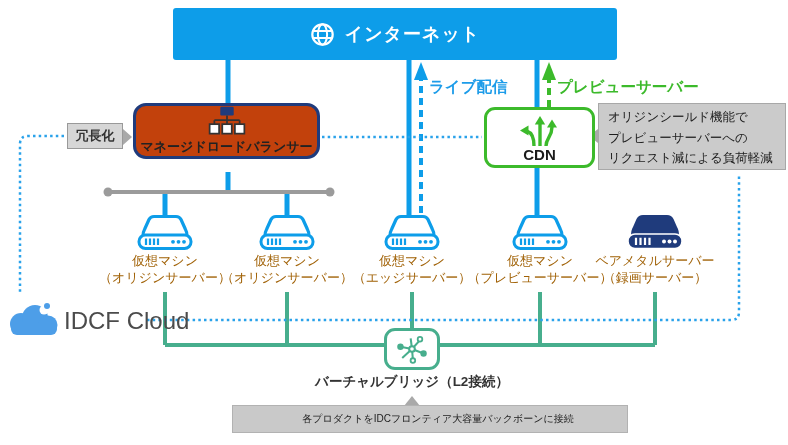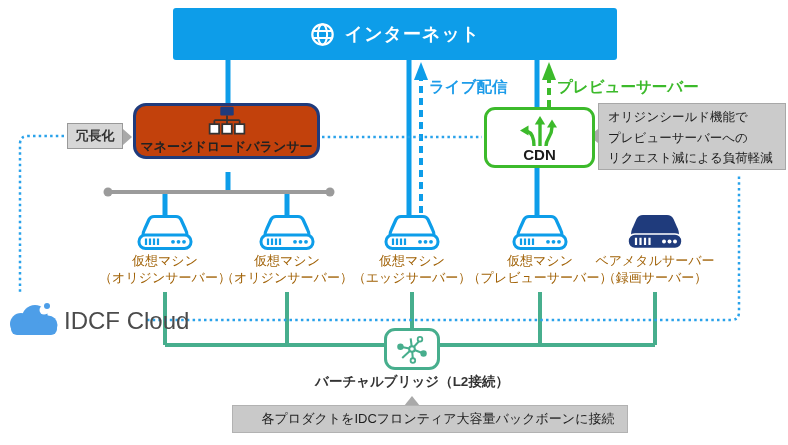--- a/index.html
+++ b/index.html
@@ -52,21 +52,21 @@
   .bridge-box{
     left:384px;top:328px;width:56px;height:42px;background:#fff;border:3px solid #47ae8d;
     border-radius:11px;box-sizing:border-box;display:flex;align-items:center;justify-content:center;
   }
   .bridge-label{left:292px;top:373px;width:240px;text-align:center;font-size:13.5px;font-weight:600;color:#333;white-space:nowrap;}
   
   .backbone{
     left:232px;top:405px;width:396px;height:28px;background:#c9c9c9;border:1.5px solid #b2b2b2;
     box-sizing:border-box;display:flex;align-items:center;justify-content:center;
   }
-  .backbone .lbl{font-size:13px;color:#1d1d1d;white-space:nowrap;margin-left:16px;}
+  .backbone .lbl{font-size:10px;color:#1d1d1d;white-space:nowrap;margin-left:16px;}
 </style>
 </head>
 <body>
 
 <div class="stage">
 
   <svg class="abs" style="left:0;top:0;" width="788" height="445" viewBox="0 0 788 445">
 
     <path d="M228 60 V103" stroke="#0d9de9" stroke-width="5" fill="none"></path>
     <path d="M228 172 V192" stroke="#0d9de9" stroke-width="5" fill="none"></path>

